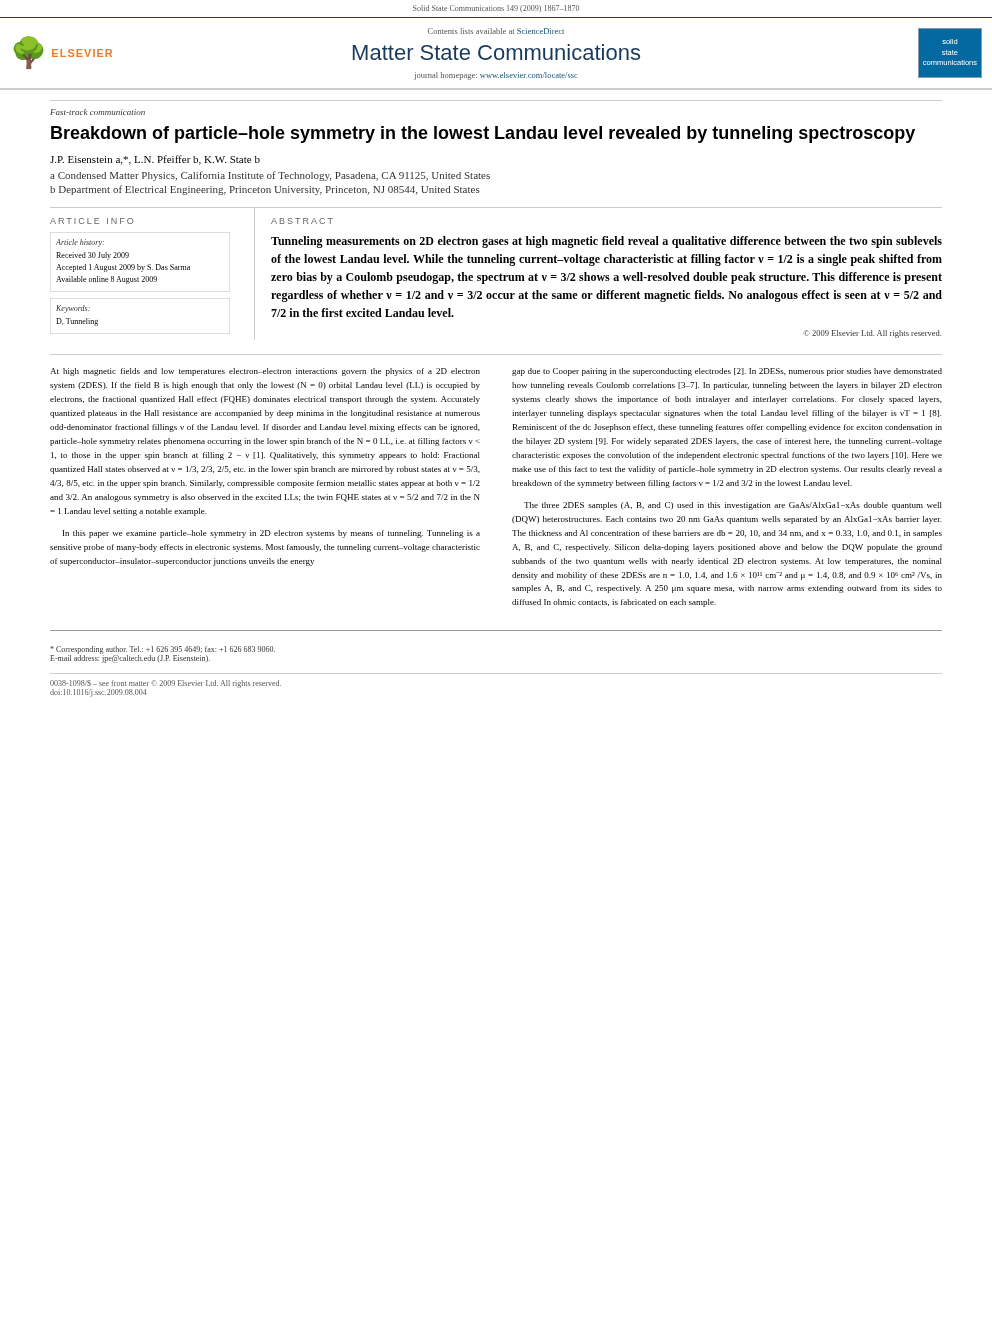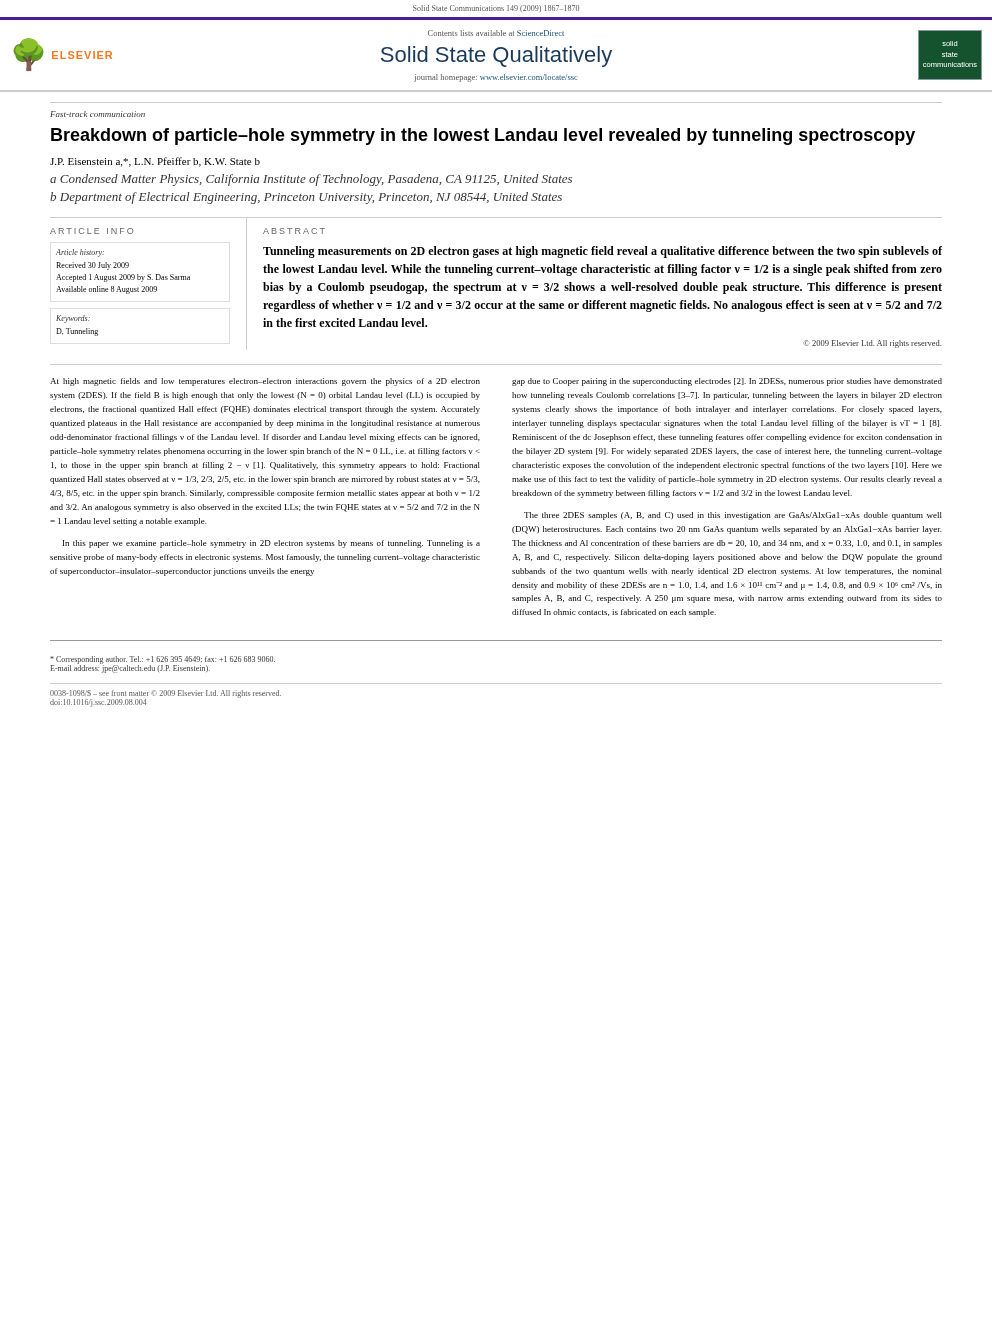--- a/index.html
+++ b/index.html
@@ -8,21 +8,21 @@
       font-family: 'Times New Roman', Times, serif;
       font-size: 10px;
       color: #000;
       width: 992px;
       min-height: 1323px;
     }
 
     
     .journal-top-bar {
       background: #fff;
-      border-bottom: 3px solid #4c1d95;
+      border-bottom: 1px solid #4c1d95;
       padding: 4px 10px;
       text-align: center;
       font-size: 8px;
       color: #555;
     }
 
     .journal-header {
       display: flex;
       align-items: center;
       border-bottom: 2px solid #ccc;
@@ -104,29 +104,28 @@
       line-height: 1.3;
     }
 
     .authors-line {
       font-size: 11px;
       margin-bottom: 4px;
       color: #000;
     }
 
     .affiliation {
-      font-size: 13px;
-      font-style: italic;
+      font-size: 11px;
       color: #333;
       margin-bottom: 2px;
     }
 
     .two-col-section {
       display: flex;
-      gap: 16px;
+      gap: 24px;
       margin-top: 12px;
       border-top: 1px solid #ccc;
     }
 
     .article-info-col {
       width: 180px;
       flex-shrink: 0;
       padding-top: 8px;
     }
 
@@ -219,21 +218,21 @@
     .footer-bar {
       margin-top: 10px;
       border-top: 1px solid #ccc;
       padding-top: 5px;
       font-size: 8px;
       color: #555;
     }
 
     
     .ssc-panel {
-      background: #14532d;
+      background: #0369a1;
       color: white;
       font-family: Arial, sans-serif;
       text-align: center;
       padding: 8px 4px;
       line-height: 1.4;
     }
     .ssc-panel .ssc-small {
       font-size: 7.5px;
     }
     .ssc-panel-border {
@@ -260,21 +259,21 @@
       <span class="tree-placeholder">🌳</span>
       <span class="elsevier-text">ELSEVIER</span>
     </div>
   </div>
 
   <div class="journal-center">
     <div class="contents-line">
       <span>Contents lists available at</span>
       <a href="#">ScienceDirect</a>
     </div>
-    <div class="journal-title-main">Solid State Qualitatively</div>
+    <div class="journal-title-main">Matter State Communications</div>
     <div class="homepage-line">
       <span>journal homepage:</span>
       <a href="#">www.elsevier.com/locate/ssc</a>
     </div>
   </div>
 
   <div class="journal-logo-right">
     <div class="ssc-panel ssc-panel-border">
       <div class="ssc-small">solid</div>
       <div class="ssc-small">state</div>

